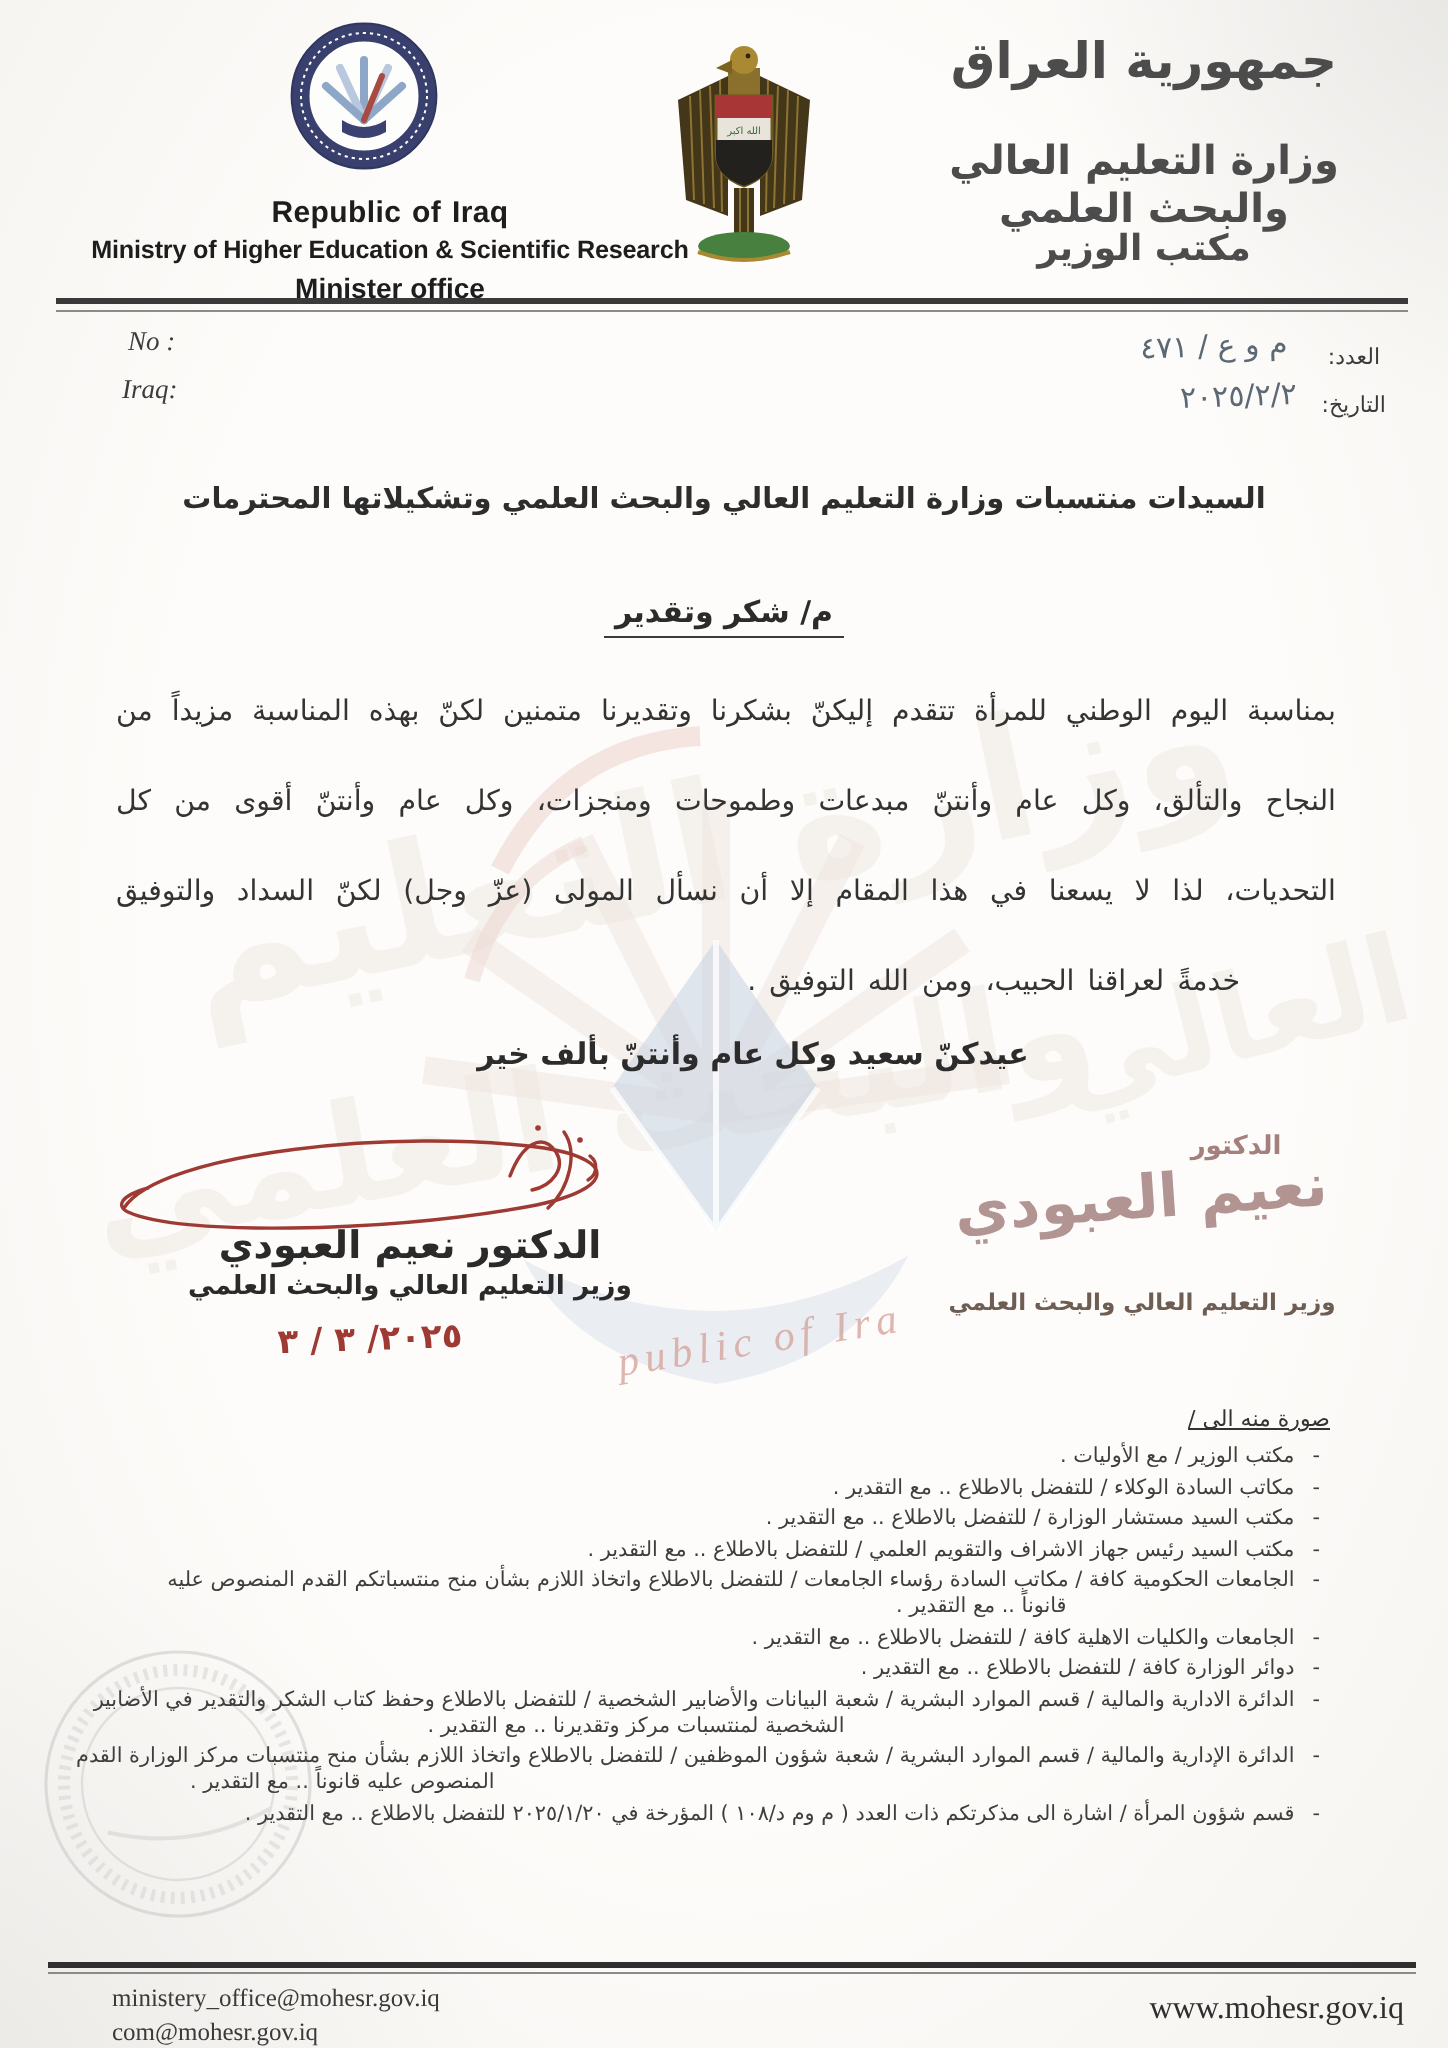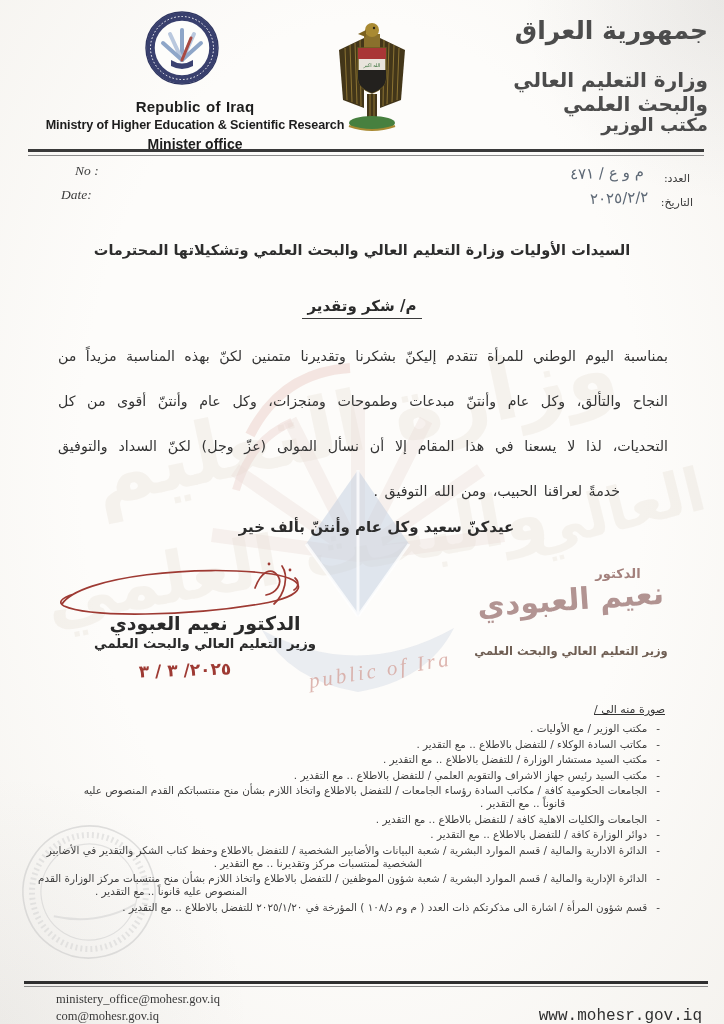--- a/index.html
+++ b/index.html
@@ -10,29 +10,29 @@
       radial-gradient(circle at 0% 100%, rgba(120,120,125,.07), transparent 20%),
       radial-gradient(ellipse at 50% 45%, #fdfcfa 55%, #f5f3ef 100%);
     font-family:"DejaVu Sans",sans-serif;color:#2e2e2e;
   }
   .abs{position:absolute;}
   
   .en-header{left:28px;top:86px;width:334px;text-align:center;font-family:Liberation Sans, sans-serif;color:#1d1d1d;margin-top:12px;}
   .en-line1{font-size:15px;font-weight:bold;letter-spacing:.2px;word-spacing:1px;}
   .en-line2{font-size:12.6px;font-weight:bold;margin-top:3px;word-spacing:0px;letter-spacing:-.1px;}
   .en-line3{font-size:14px;font-weight:bold;margin-top:4px;}
-  .ar-header{left:436px;top:12px;width:272px;height:140px;direction:rtl;color:#4c4c4c;}
+  .ar-header{left:436px;top:12px;width:272px;height:140px;direction:rtl;text-align:center;color:#4c4c4c;}
   .ar-h1{position:absolute;left:0;width:100%;top:4px;font-size:25px;font-weight:bold;letter-spacing:1px;}
   .ar-h2{position:absolute;left:0;width:100%;top:56px;font-size:20px;font-weight:bold;}
   .ar-h3{position:absolute;left:0;width:100%;top:102px;font-size:18px;font-weight:bold;}
   
   .rule-a{left:28px;right:20px;top:149px;height:3px;background:#3a3a3a;}
   .rule-b{left:28px;right:20px;top:155px;height:1px;background:#8b8b8b;}
   
-  .no-en{left:75px;top:163px;font:italic 13.5px "Liberation Serif",serif;color:#3c3c3c;}
+  .no-en{left:64px;top:163px;font:italic 13.5px "Liberation Serif",serif;color:#3c3c3c;}
   .date-en{left:61px;top:187px;font:italic 13.5px "Liberation Serif",serif;color:#3c3c3c;}
   .ar-label{direction:rtl;font-size:11px;color:#3a3a3a;}
   .no-ar-label{right:34px;top:172px;}
   .date-ar-label{right:31px;top:196px;}
   .hand{direction:rtl;color:#5d6875;font-size:15px;transform:rotate(-2deg);letter-spacing:1px;}
   .no-ar-value{right:80px;top:164px;}
   .date-ar-value{right:76px;top:189px;}
   
   .addressee{left:70px;right:70px;top:242px;direction:rtl;text-align:center;font-size:14.5px;font-weight:bold;color:#2d2d2d;}
   .subject{left:0;right:0;top:297px;direction:rtl;text-align:center;font-size:15px;font-weight:bold;color:#2b2b2b;}
@@ -56,21 +56,21 @@
   .cc-heading{right:59px;top:703px;direction:rtl;font-size:11px;color:#333;text-decoration:underline;}
   .cc-list{left:64px;width:596px;top:722px;direction:rtl;}
   .cc-item{display:flex;gap:9px;margin-bottom:2.5px;font-size:10.4px;color:#3e3e3e;line-height:13px;}
   .cc-dash{flex:0 0 auto;}
   .cc-text{flex:1;}
   .cc-line{white-space:nowrap;}
   
   .f-rule-a{left:24px;right:16px;top:981px;height:2.5px;background:#2f2f2f;}
   .f-rule-b{left:24px;right:16px;top:986px;height:1px;background:#8a8a8a;}
   .f-emails{left:56px;top:991px;font-family:"Liberation Serif",serif;font-size:12.5px;color:#3a3a3a;line-height:17px;}
-  .f-web{right:22px;top:996px;font-family:Liberation Mono, monospace;font-size:16px;color:#2f2f2f;margin-top:11px;}
+  .f-web{right:22px;top:996px;font-family:Liberation Serif, serif;font-size:16px;color:#2f2f2f;}
   .wm{pointer-events:none;}
 </style>
 </head>
 <body>
 
 <div class="page">
 
   <svg class="abs wm" style="left:0;top:330px;" width="724" height="400" viewBox="0 0 724 400">
     <g opacity="0.14" fill="#c9b9a4" font-family="DejaVu Sans" font-weight="bold">
       <text x="360" y="120" font-size="84" text-anchor="middle" transform="rotate(-12 360 120)">وزارة التعليم</text>
@@ -163,27 +163,27 @@
   <div class="abs ar-header">
     <div class="ar-h1">جمهورية العراق</div>
     <div class="ar-h2">وزارة التعليم العالي والبحث العلمي</div>
     <div class="ar-h3">مكتب الوزير</div>
   </div>
 
   <div class="abs rule-a"></div>
   <div class="abs rule-b"></div>
 
   <div class="abs no-en">No :</div>
-  <div class="abs date-en">Date:</div>
+  <div class="abs date-en">Iraq:</div>
   <div class="abs ar-label no-ar-label">العدد:</div>
   <div class="abs hand no-ar-value">م و ع / ٤٧١</div>
   <div class="abs ar-label date-ar-label">التاريخ:</div>
   <div class="abs hand date-ar-value">٢٠٢٥/٢/٢</div>
 
-  <div class="abs addressee">السيدات الأوليات وزارة التعليم العالي والبحث العلمي وتشكيلاتها المحترمات</div>
+  <div class="abs addressee">السيدات منتسبات وزارة التعليم العالي والبحث العلمي وتشكيلاتها المحترمات</div>
   <div class="abs body-wrap">
     <div>
         <div class="bline bl-just">بمناسبة اليوم الوطني للمرأة تتقدم إليكنّ بشكرنا وتقديرنا متمنين لكنّ بهذه المناسبة مزيداً من</div>
         <div class="bline bl-just">النجاح والتألق، وكل عام وأنتنّ مبدعات وطموحات ومنجزات، وكل عام وأنتنّ أقوى من كل</div>
         <div class="bline bl-just">التحديات، لذا لا يسعنا في هذا المقام إلا أن نسأل المولى (عزّ وجل) لكنّ السداد والتوفيق</div>
         <div class="bline bl-last">خدمةً لعراقنا الحبيب، ومن الله التوفيق .</div>
       </div>
   </div>
   <div class="abs subject"><span>م/ شكر وتقدير</span></div>
   <div class="abs closing">عيدكنّ سعيد وكل عام وأنتنّ بألف خير</div>
@@ -233,21 +233,21 @@
       <div class="cc-item">
         <span class="cc-dash">-</span>
         <div class="cc-text">
           <div class="cc-line">مكتب السيد رئيس جهاز الاشراف والتقويم العلمي / للتفضل بالاطلاع .. مع التقدير .</div>
         </div>
       </div>
       <div class="cc-item">
         <span class="cc-dash">-</span>
         <div class="cc-text">
           <div class="cc-line">الجامعات الحكومية كافة / مكاتب السادة رؤساء الجامعات / للتفضل بالاطلاع واتخاذ اللازم بشأن منح منتسباتكم القدم المنصوص عليه</div>
-          <div class="cc-line" style="margin-right: 82px;">قانوناً .. مع التقدير .</div>
+          <div class="cc-line" style="margin-right: 114px;">قانوناً .. مع التقدير .</div>
         </div>
       </div>
       <div class="cc-item">
         <span class="cc-dash">-</span>
         <div class="cc-text">
           <div class="cc-line">الجامعات والكليات الاهلية كافة / للتفضل بالاطلاع .. مع التقدير .</div>
         </div>
       </div>
       <div class="cc-item">
         <span class="cc-dash">-</span>

